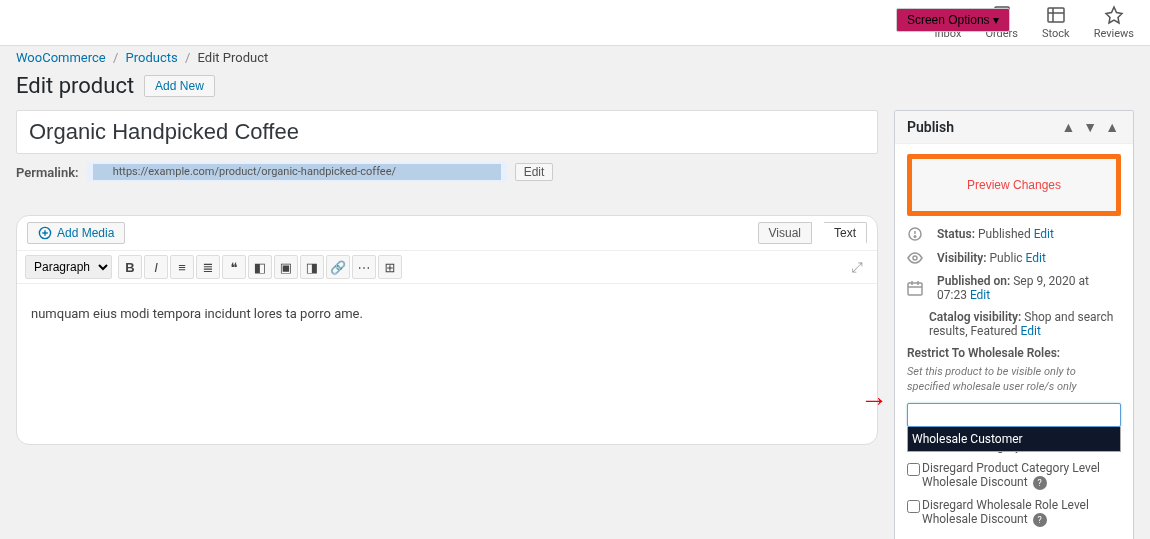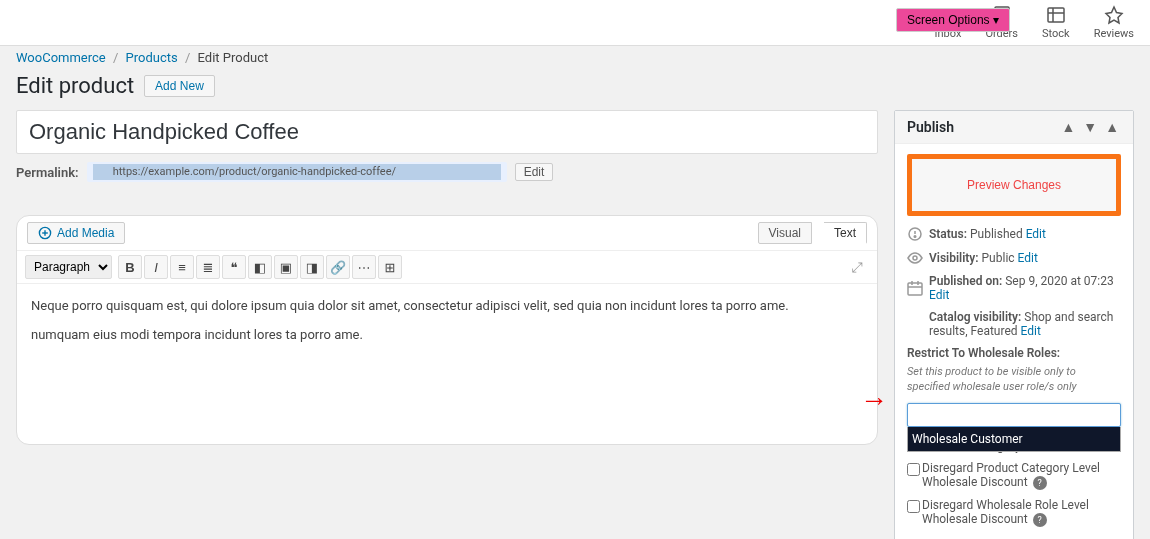--- a/index.html
+++ b/index.html
@@ -287,21 +287,21 @@
       padding: 5px 14px;
       font-size: 13px;
       cursor: pointer;
       float: right;
       margin-top: 4px;
     }
 
     .meta-row {
       display: flex;
       align-items: center;
-      gap: 6px;
+      gap: 14px;
       font-size: 12px;
       color: #555;
       margin-bottom: 8px;
     }
     .meta-icon {
       width: 16px;
       height: 16px;
       color: #999;
       flex-shrink: 0;
     }
@@ -405,21 +405,21 @@
       color: #e00;
       font-size: 28px;
       pointer-events: none;
     }
   </style>
 </head>
 <body>
 
 <div class="admin-topbar">
   <div style="position:absolute;right:140px;top:8px;">
-    <button style="background:#ec4899;border:1px solid #ccc;border-radius:2px;padding:4px 10px;font-size:12px;cursor:pointer;">
+    <button style="background:#be185d;border:1px solid #ccc;border-radius:2px;padding:4px 10px;font-size:12px;cursor:pointer;">
       <span>Screen Options</span>
       <span>▾</span>
     </button>
   </div>
   <div class="topbar-icons">
     <div class="topbar-icon-item">
       <svg viewBox="0 0 20 20" fill="none" stroke="currentColor" stroke-width="1.5">
           <rect x="2" y="5" width="16" height="12" rx="1"></rect>
           <polyline points="2,5 10,12 18,5"></polyline>
         </svg>
@@ -510,21 +510,20 @@
           <button class="tb-btn">◧</button>
           <button class="tb-btn">▣</button>
           <button class="tb-btn">◨</button>
           <button class="tb-btn">🔗</button>
           <button class="tb-btn">⋯</button>
           <button class="tb-btn">⊞</button>
           <button class="expand-btn">⤢</button>
         </div>
 
         <div class="editor-content">
-          <p>Neque porro quisquam est, qui dolore ipsum quia dolor sit amet, consectetur adipisci velit, sed quia non incidunt lores ta porro ame.</p>
           <p style="margin-top:8px;">numquam eius modi tempora incidunt lores ta porro ame.</p>
         </div>
       </div>
     </div>
 
     <div class="sidebar">
       <div class="sidebar-panel">
         <div class="panel-header">
           <span class="panel-title">Publish</span>
           <div class="panel-controls">

